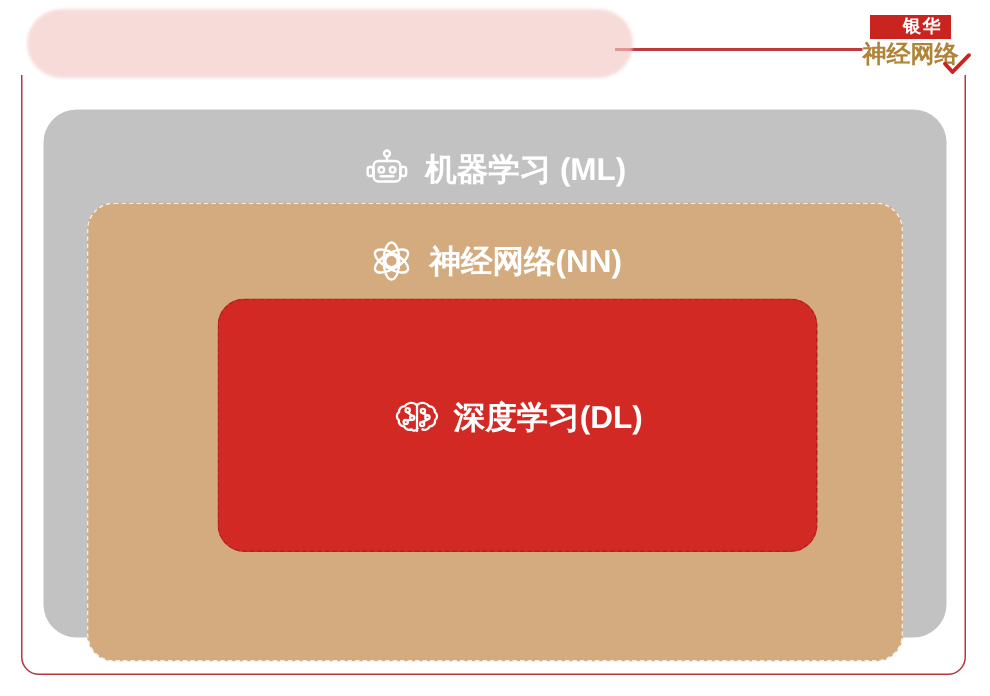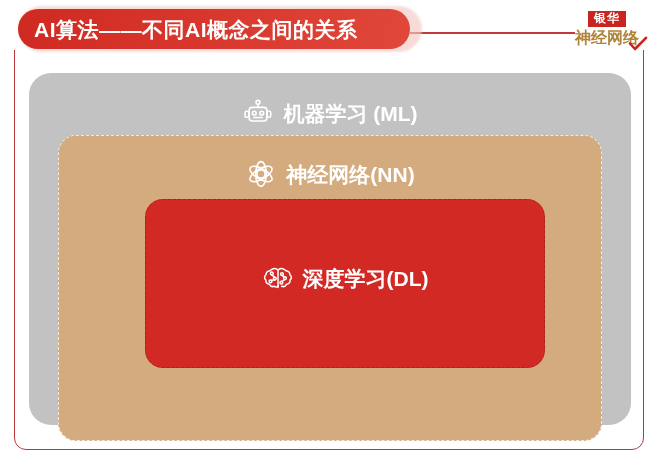--- a/index.html
+++ b/index.html
@@ -98,21 +98,21 @@
     height: 44px;
     z-index: 8;
     text-align: center;
   }
   .logo-top {
     display: inline-block;
     background: #c9241f;
     color: #ffffff;
     font-size: 12px;
     font-weight: bold;
-    padding: 1px 6px 2px 6px;
+    padding: 1px 6px 2px 22px;
     line-height: 1.1;
     letter-spacing: 1px;
   }
   .logo-bottom {
     position: relative;
     margin-top: 2px;
     color: #b08438;
     font-size: 16px;
     font-weight: bold;
     letter-spacing: 0px;
@@ -254,23 +254,20 @@
         </div>
       </div>
 
     </div>
   </div>
 
   <div class="header-band"></div>
   <div class="connector-line"></div>
   <div class="banner-glow"></div>
 
-  <div class="banner">
-    <span class="banner-title">AI算法——不同AI概念之间的关系</span>
-  </div>
 
   <div class="logo">
     <div class="logo-top">银华</div>
     <div class="logo-bottom">
       <span>神经网络</span>
       <svg class="logo-check" viewBox="0 0 20 16" fill="none" stroke="#c9241f" stroke-width="2.6" stroke-linecap="round" stroke-linejoin="round">
         <path d="M2 7.5 L7 13 L18 1.8"></path>
       </svg>
     </div>
   </div>

